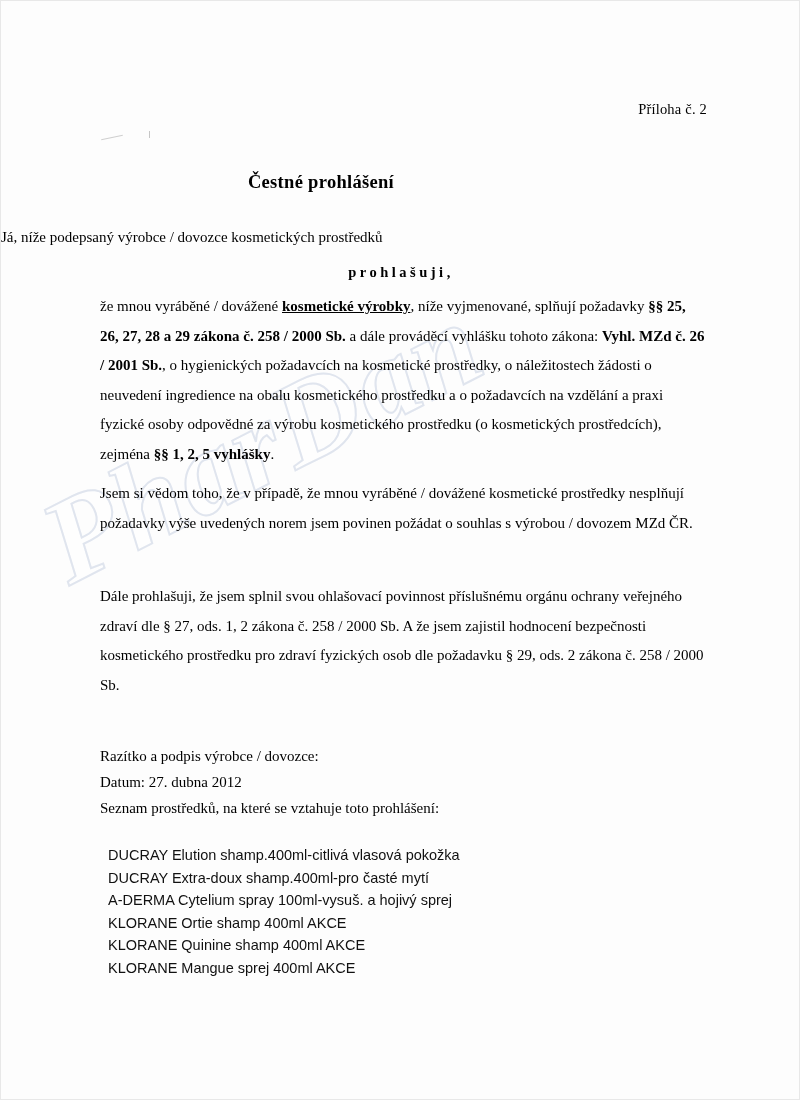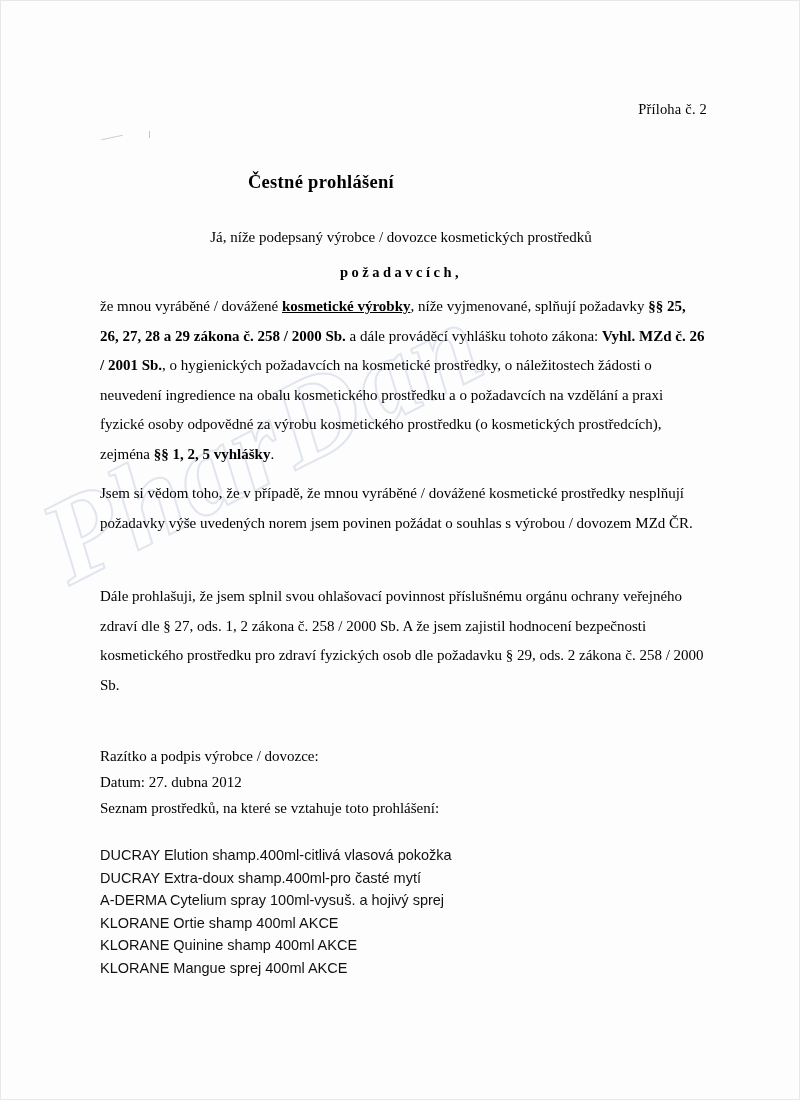--- a/index.html
+++ b/index.html
@@ -103,21 +103,21 @@
     font-size: 18.5px;
     font-weight: bold;
     letter-spacing: 0.3px;
   }
 
   .subtitle {
     position: absolute;
     top: 228px;
     left: 0;
     width: 800px;
-    text-align: center;
+    text-align: left;
     font-size: 15px;
   }
 
   .declare {
     position: absolute;
     top: 263px;
     left: 0;
     width: 800px;
     text-align: center;
     font-size: 14.5px;
@@ -152,42 +152,42 @@
   .product-list {
     position: absolute;
     left: 99px;
     top: 843px;
     width: 640px;
     font-family: "Liberation Sans", sans-serif;
     font-size: 14.5px;
     line-height: 22.5px;
     color: #111111;
   }
-  .product-list div { white-space: nowrap; }
+  .product-list div { white-space: nowrap; margin-left: 8px; }
 </style>
 </head>
 <body>
 
 <div class="page">
 
   <div class="watermark">
     <span>PharDan</span>
   </div>
 
   <div class="content">
 
     <div class="appendix">Příloha č. 2</div>
 
     <div class="stray-mark"></div>
 
     <div class="doc-title">Čestné prohlášení</div>
 
     <div class="subtitle">Já, níže podepsaný výrobce / dovozce kosmetických prostředků</div>
 
-    <div class="declare">požadavcích,</div>
+    <div class="declare">prohlašuji,</div>
 
     <div class="para p1"><span>že mnou vyráběné / dovážené </span><span class="u">kosmetické výrobky</span><span>, níže vyjmenované, splňují požadavky </span><b>§§ 25, 26, 27, 28 a 29 zákona č. 258 / 2000 Sb.</b><span> a dále prováděcí vyhlášku tohoto zákona: </span><b>Vyhl. MZd č. 26 / 2001 Sb.</b><span>, o hygienických požadavcích na kosmetické prostředky, o náležitostech žádosti o neuvedení ingredience na obalu kosmetického prostředku a o požadavcích na vzdělání a praxi fyzické osoby odpovědné za výrobu kosmetického prostředku (o kosmetických prostředcích), zejména </span><b>§§ 1, 2, 5 vyhlášky</b><span>.</span></div>
 
     <div class="para p2">Jsem si vědom toho, že v případě, že mnou vyráběné / dovážené kosmetické prostředky nesplňují požadavky výše uvedených norem jsem povinen požádat o souhlas s výrobou / dovozem MZd ČR.</div>
 
     <div class="para p3">Dále prohlašuji, že jsem splnil svou ohlašovací povinnost příslušnému orgánu ochrany veřejného zdraví dle § 27, ods. 1, 2 zákona č. 258 / 2000 Sb. A že jsem zajistil hodnocení bezpečnosti kosmetického prostředku pro zdraví fyzických osob dle požadavku § 29, ods. 2 zákona č. 258 / 2000 Sb.</div>
 
     <div class="signature-block">
       <div>Razítko a podpis výrobce / dovozce:</div>
       <div>Datum: 27. dubna 2012</div>

